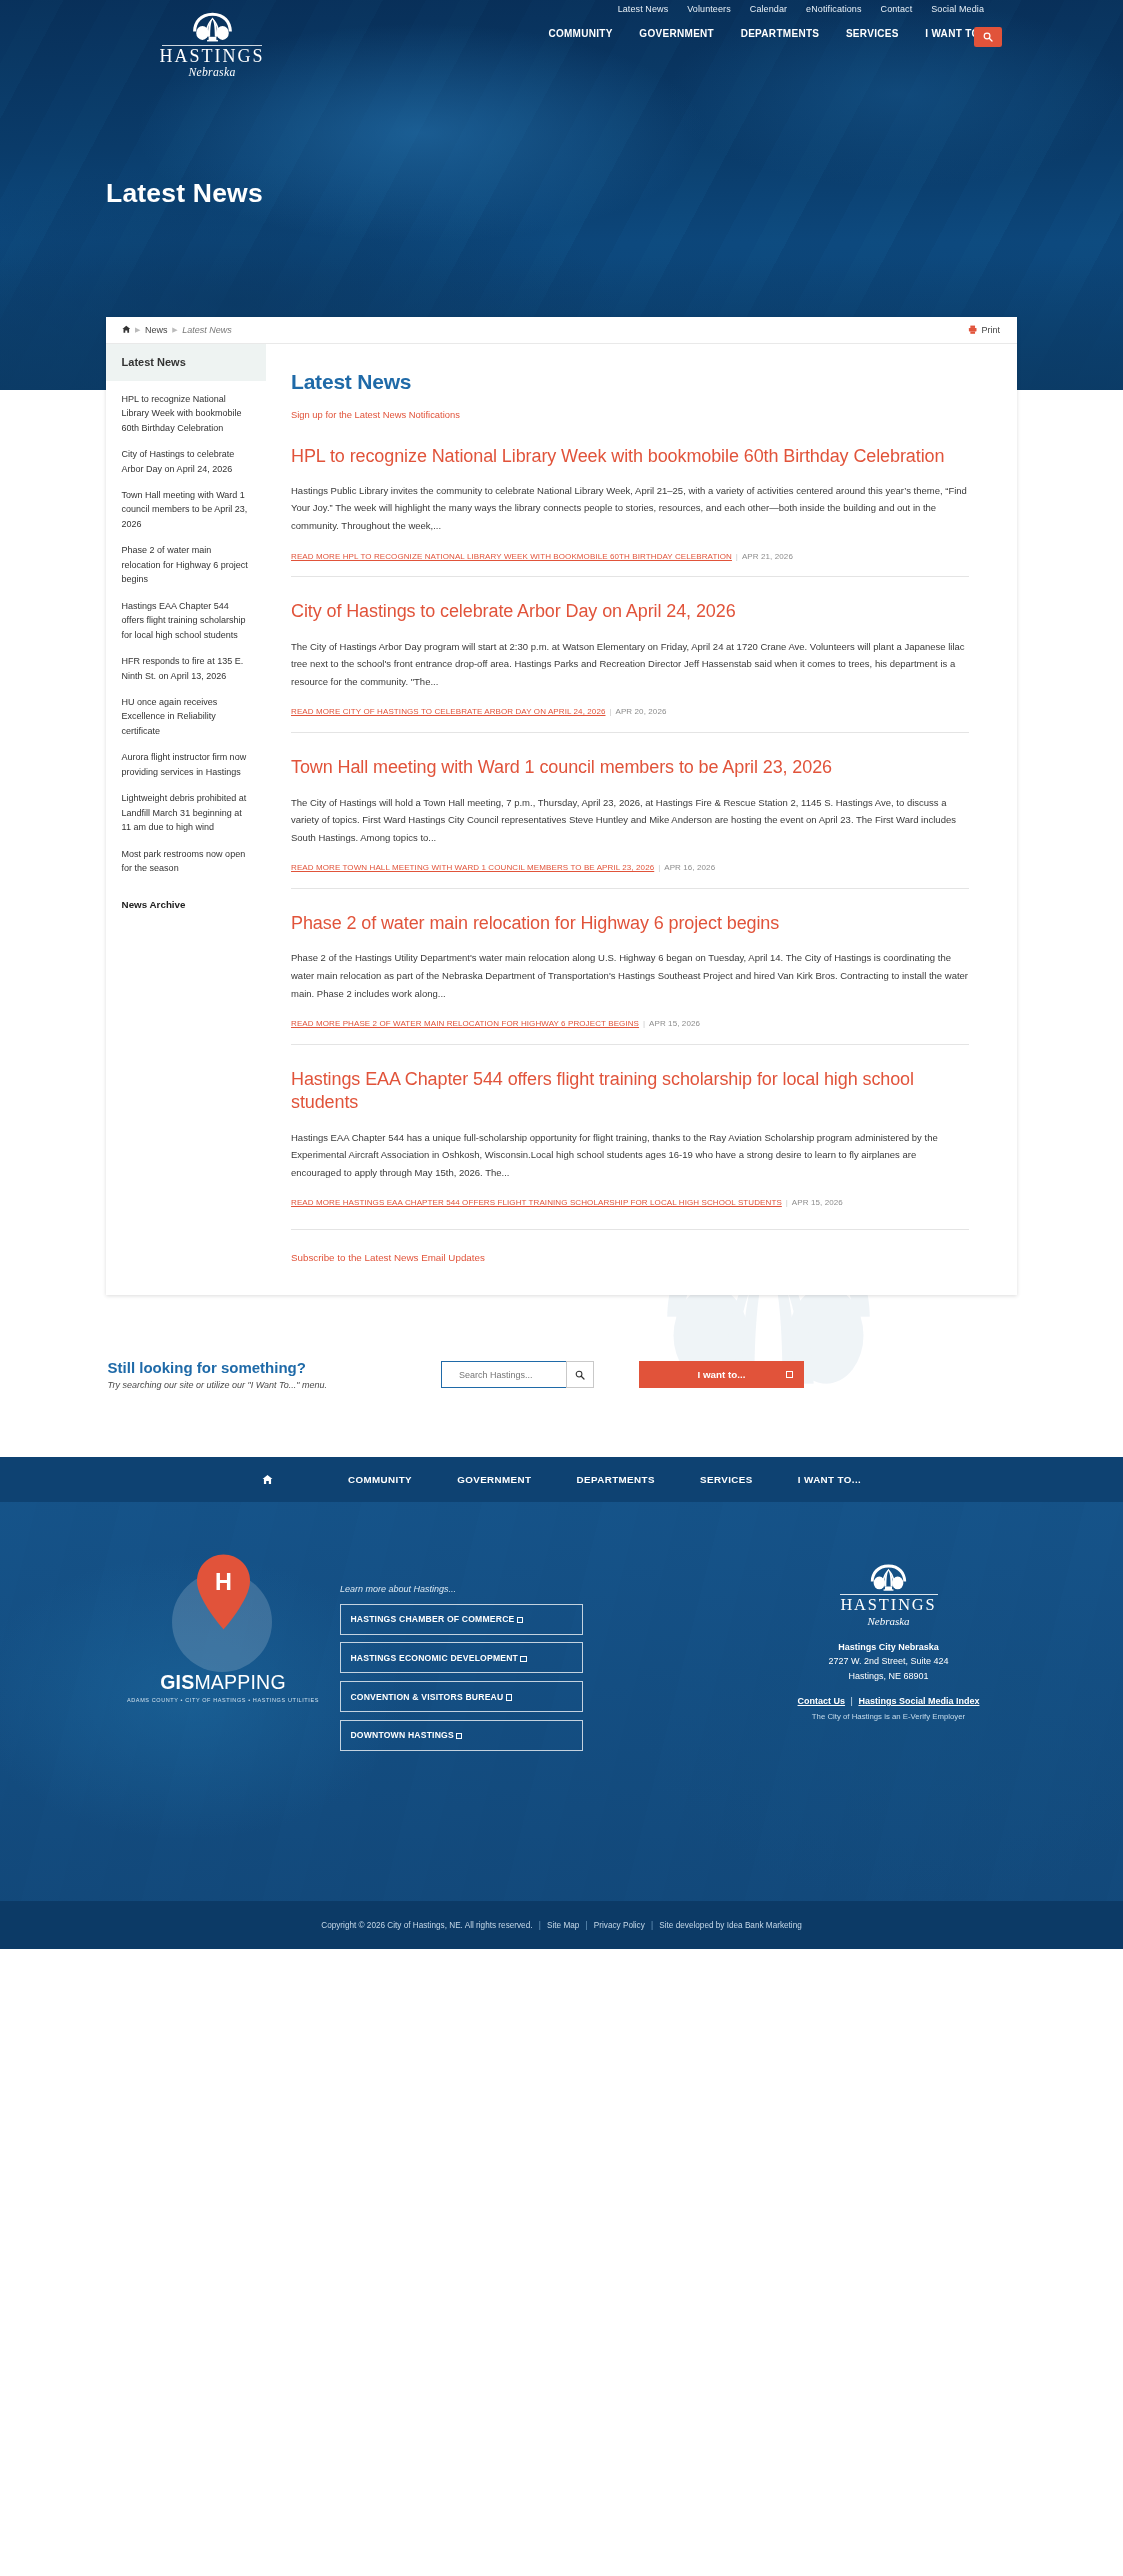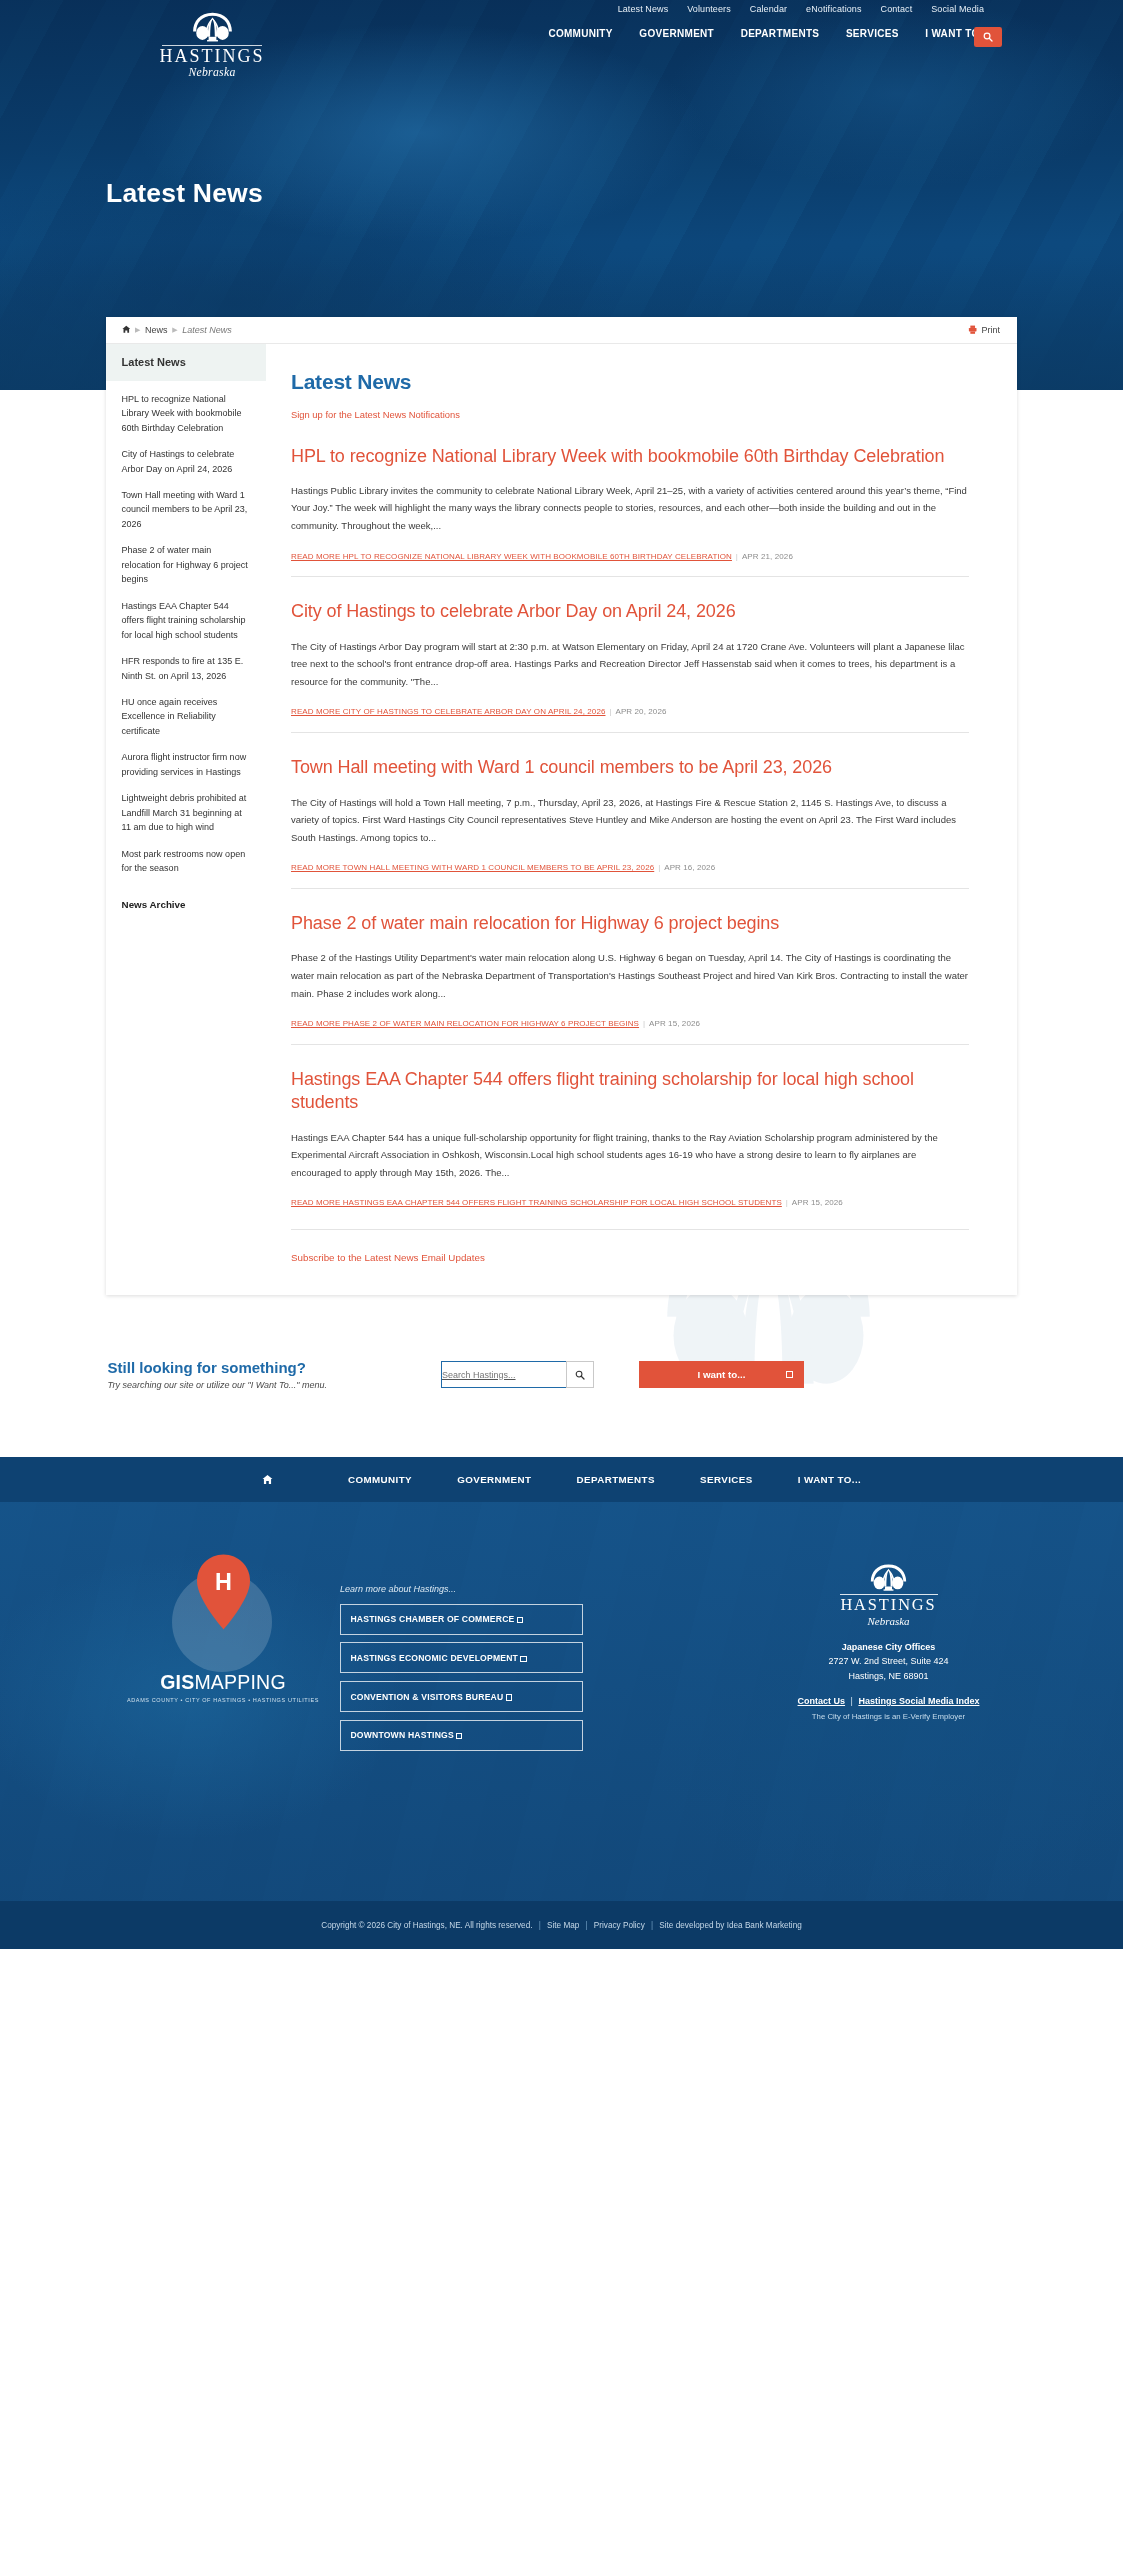--- a/index.html
+++ b/index.html
@@ -197,22 +197,22 @@
     position: relative; z-index: 2;
     width: 911px; margin: 16px auto;
     display: flex; align-items: center;
   }
   .looking-text { width: 335px; padding-left: 1.6px; }
   .looking-text h3 { color: #1f6aa8; font-size: 15px; font-weight: bold; }
   .looking-text p { color: #4a4a4a; font-size: 9px; font-style: italic; margin-top: 3.9px; }
   .search-group { display: flex; height: 26.5px; }
   .search-group input {
     width: 125px; height: 26.5px; border: 0.8px solid #1f6aa8; border-right: none;
-    padding: 0 0; font-size: 9px; color: #555;
-    font-family: "Liberation Sans", sans-serif; outline: none; text-decoration: underline;
+    padding: 0 17px; font-size: 9px; color: #555;
+    font-family: "Liberation Sans", sans-serif; outline: none;
   }
   .search-go {
     width: 28px; height: 26.5px; border: 0.8px solid #c9c9c9; background: #fff;
     display: flex; align-items: center; justify-content: center; cursor: pointer;
   }
   .search-go svg { width: 10px; height: 10px; fill: #333; }
   .iwant-btn {
     margin-left: 45px; width: 165px; height: 26.5px;
     background: #e1533a; color: #fff; border: none;
     display: flex; align-items: center; justify-content: center;
@@ -560,21 +560,21 @@
         <path d="M29 8 C25 13 23 20 23 33 h3 C26 21 27 14 29 10 C31 14 32 21 32 33 h3 C35 20 33 13 29 8 Z" fill="#fff"></path>
         <path d="M29 9 C23 14 20 22 19 33 h2.4 C22.4 22 25 15 29 11 Z" fill="#fff"></path>
         <path d="M29 9 C35 14 38 22 39 33 h-2.4 C35.6 22 33 15 29 11 Z" fill="#fff"></path>
         <rect x="24" y="33" width="10" height="5" fill="#fff"></rect>
         <rect x="22" y="37" width="14" height="2" fill="#fff"></rect>
       </svg>
       <div class="addr-rule"></div>
       <div class="addr-name">HASTINGS</div>
       <div class="addr-sub">Nebraska</div>
       <div class="addr-lines">
-        <strong>Japanese City Offices</strong><br>
+        <strong>Hastings City Nebraska</strong><br>
         <span>2727 W. 2nd Street, Suite 424</span><br>
         <span>Hastings, NE 68901</span>
       </div>
       <div class="addr-links">
         <a href="#">Contact Us</a><span class="bar">|</span><a href="#">Hastings Social Media Index</a>
       </div>
       <div class="addr-note">The City of Hastings is an E-Verify Employer</div>
     </div>
   </div>
 </footer>

